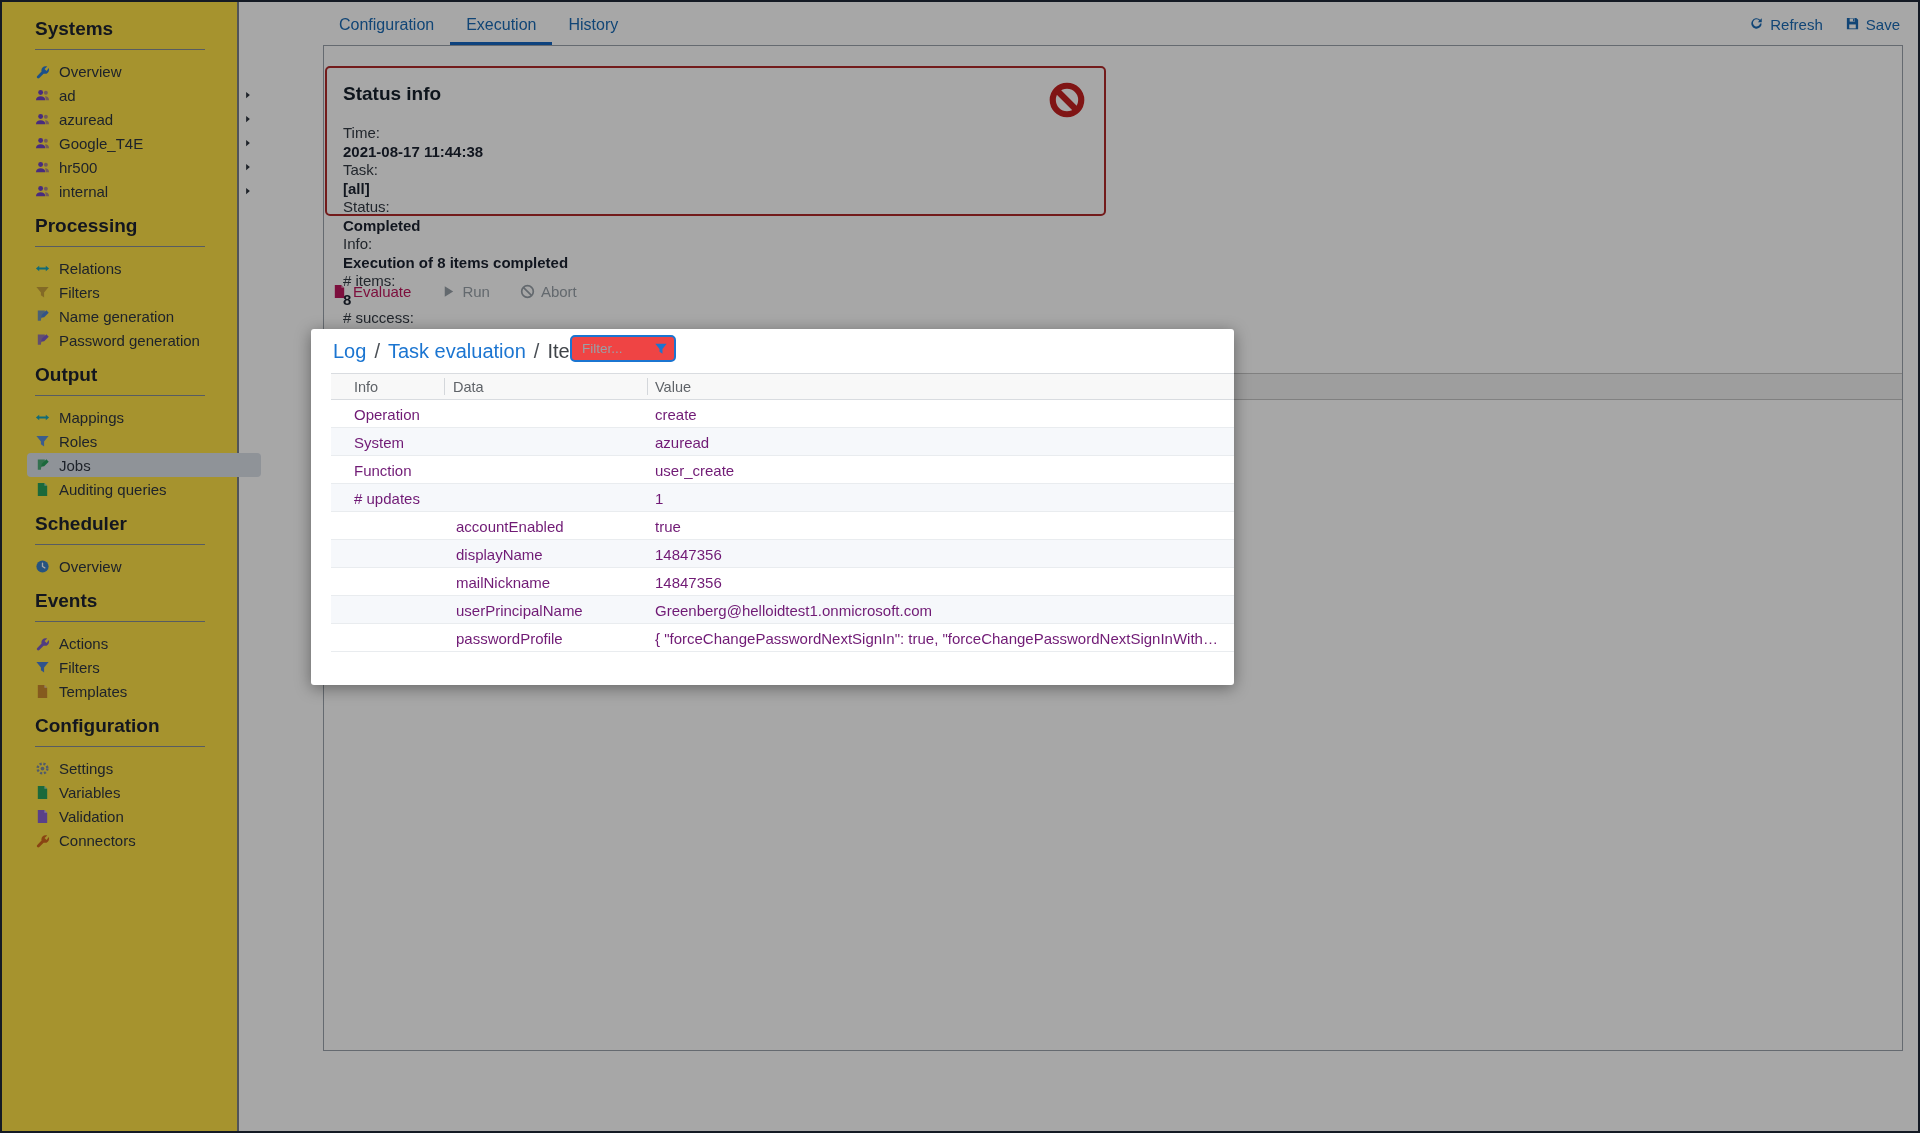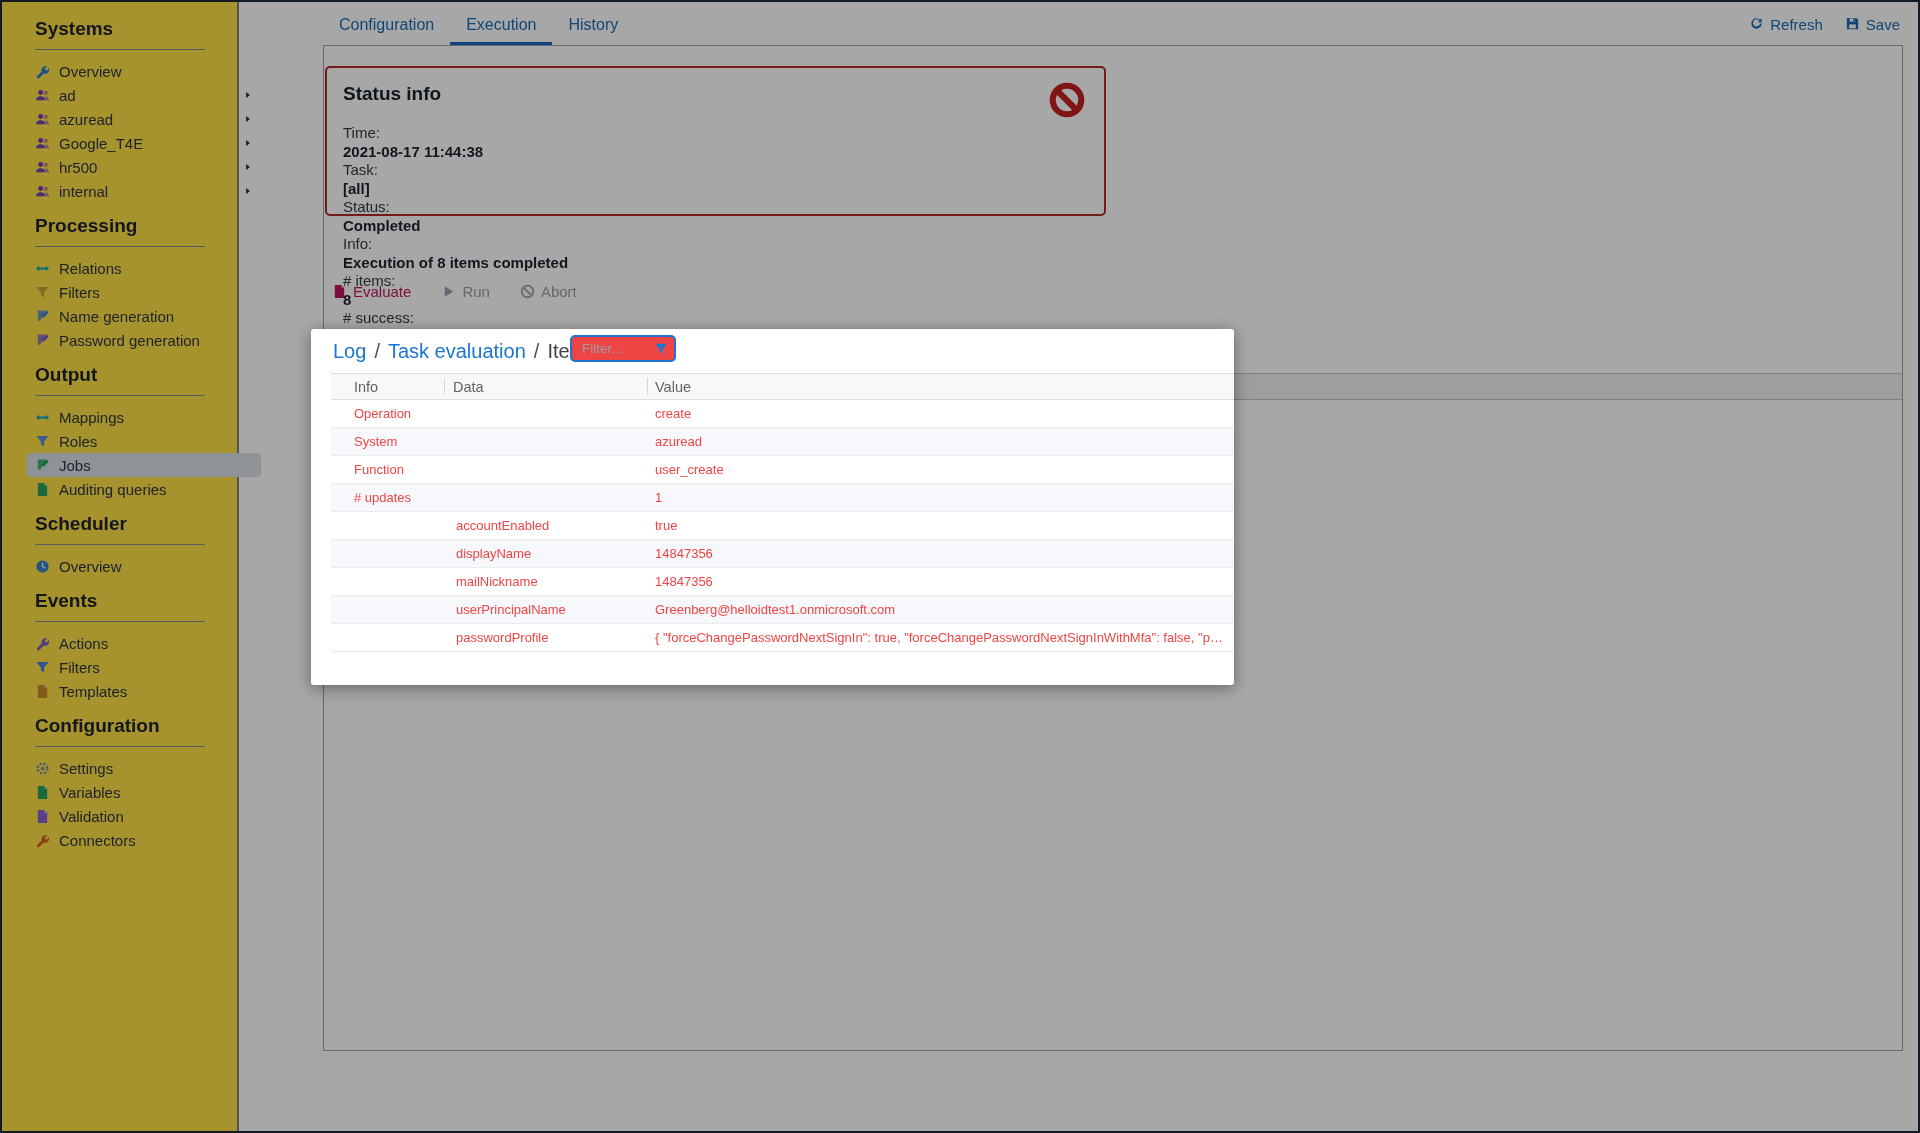--- a/index.html
+++ b/index.html
@@ -60,21 +60,21 @@
   .filter-box input::placeholder{color:#9aa0a6;}
   .filter-box .ic{width:14px;height:14px;color:#1b75d1;flex:0 0 14px;}
 
   .tbl{position:absolute;left:0;top:44px;right:0;margin-left:20px;}
   .tbl-head{position:relative;height:27px;background:#f8f8f8;border-top:1px solid #d9dce0;border-bottom:1px solid #d9dce0;
     box-sizing:border-box;font-size:14.5px;color:#5f6368;}
   .th{position:absolute;top:5px;}
   .th-info{left:23px;} .th-data{left:122px;} .th-value{left:324px;}
   .vsep{position:absolute;top:4px;bottom:4px;width:1px;background:#d4d7db;}
   .vsep1{left:113px;} .vsep2{left:316px;}
-  .tbl-row{position:relative;height:28px;border-bottom:1px solid #e9ecef;font-size:13px;color:#ef4444;box-sizing:border-box;}
+  .tbl-row{position:relative;height:28px;border-bottom:1px solid #e9ecef;font-size:15px;color:#701a75;box-sizing:border-box;}
   .tbl-rows .tbl-row:nth-child(even){background:#f6f8fb;}
   .cell{position:absolute;top:6px;}
   .cell-info{left:23px;} .cell-data{left:125px;}
   .cell-value{left:324px;right:4px;white-space:nowrap;overflow:hidden;text-overflow:ellipsis;}
 </style>
 </head>
 <body>
 
 <svg width="0" height="0" style="position:absolute" aria-hidden="true">
   <defs>

